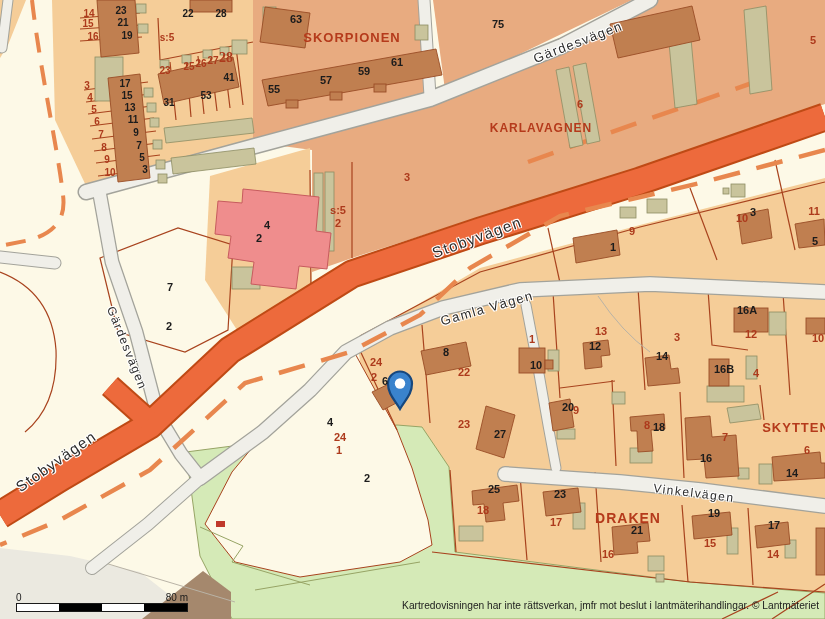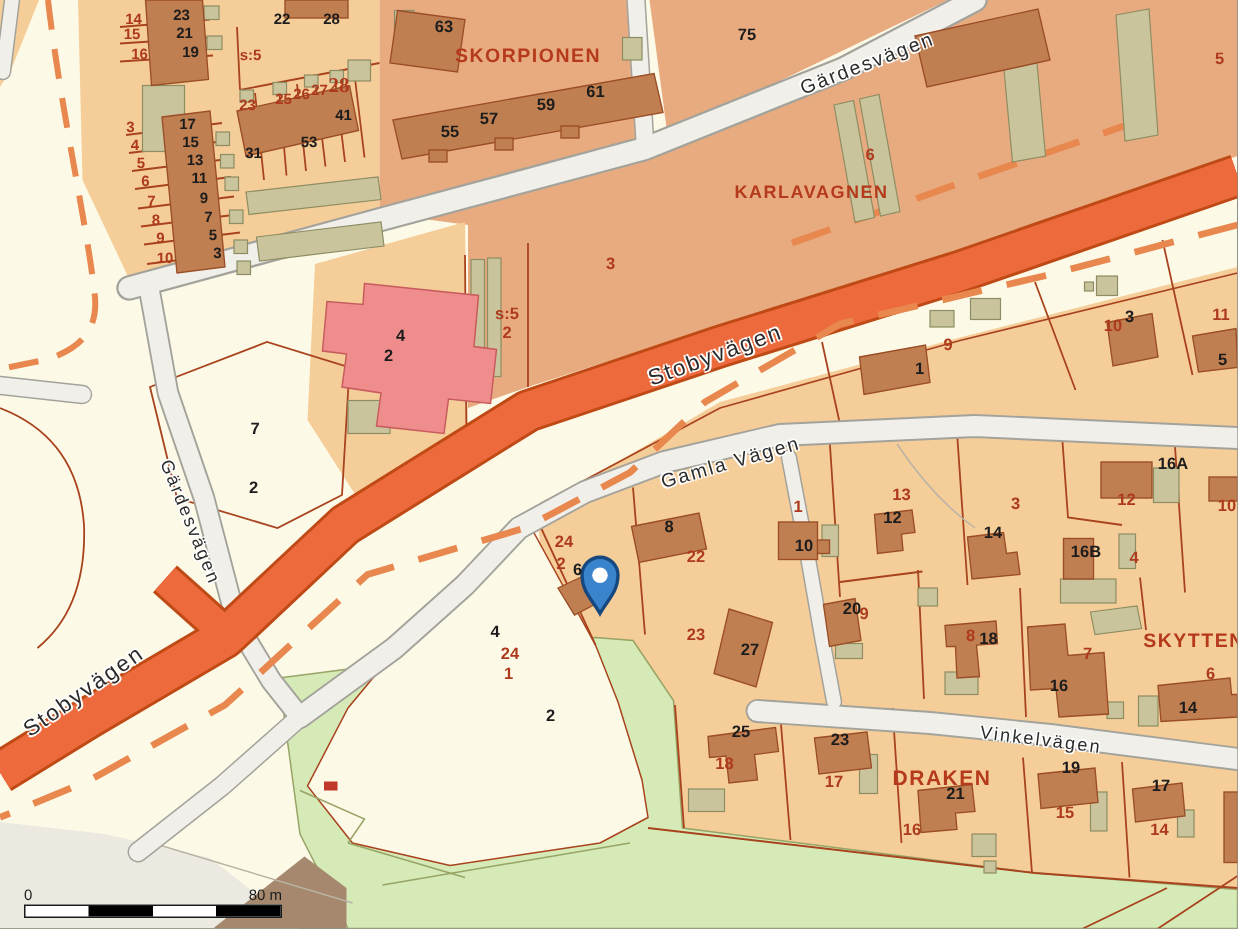--- a/index.html
+++ b/index.html
@@ -246,21 +246,21 @@
       <span class="lbl dark" style="font-size: 10px; left: 130px; top: 108px; transform: translate(-50%, -50%) rotate(0deg);">13</span>
       <span class="lbl dark" style="font-size: 10px; left: 133px; top: 120px; transform: translate(-50%, -50%) rotate(0deg);">11</span>
       <span class="lbl dark" style="font-size: 10px; left: 136px; top: 133px; transform: translate(-50%, -50%) rotate(0deg);">9</span>
       <span class="lbl dark" style="font-size: 10px; left: 139px; top: 146px; transform: translate(-50%, -50%) rotate(0deg);">7</span>
       <span class="lbl dark" style="font-size: 10px; left: 142px; top: 158px; transform: translate(-50%, -50%) rotate(0deg);">5</span>
       <span class="lbl dark" style="font-size: 10px; left: 145px; top: 170px; transform: translate(-50%, -50%) rotate(0deg);">3</span>
       <span class="lbl dark" style="font-size: 10px; left: 169px; top: 103px; transform: translate(-50%, -50%) rotate(0deg);">31</span>
       <span class="lbl dark" style="font-size: 10px; left: 206px; top: 96px; transform: translate(-50%, -50%) rotate(0deg);">53</span>
       <span class="lbl dark" style="font-size: 10px; left: 229px; top: 78px; transform: translate(-50%, -50%) rotate(0deg);">41</span>
       <span class="lbl dark" style="left: 296px; top: 19px; transform: translate(-50%, -50%) rotate(0deg);">63</span>
-      <span class="lbl dark" style="left: 300px; top: 89px; transform: translate(-50%, -50%) rotate(0deg);">55</span>
+      <span class="lbl dark" style="left: 274px; top: 89px; transform: translate(-50%, -50%) rotate(0deg);">55</span>
       <span class="lbl dark" style="left: 326px; top: 80px; transform: translate(-50%, -50%) rotate(0deg);">57</span>
       <span class="lbl dark" style="left: 364px; top: 71px; transform: translate(-50%, -50%) rotate(0deg);">59</span>
       <span class="lbl dark" style="left: 397px; top: 62px; transform: translate(-50%, -50%) rotate(0deg);">61</span>
       <span class="lbl dark" style="left: 498px; top: 24px; transform: translate(-50%, -50%) rotate(0deg);">75</span>
       <span class="lbl red" style="left: 338px; top: 210px; transform: translate(-50%, -50%) rotate(0deg);">s:5</span>
       <span class="lbl red" style="left: 338px; top: 223px; transform: translate(-50%, -50%) rotate(0deg);">2</span>
       <span class="lbl red" style="left: 407px; top: 177px; transform: translate(-50%, -50%) rotate(0deg);">3</span>
       <span class="lbl red" style="left: 580px; top: 104px; transform: translate(-50%, -50%) rotate(0deg);">6</span>
       <span class="lbl red" style="left: 813px; top: 40px; transform: translate(-50%, -50%) rotate(0deg);">5</span>
       <span class="lbl dark" style="left: 267px; top: 225px; transform: translate(-50%, -50%) rotate(0deg);">4</span>
@@ -280,21 +280,21 @@
       <span class="lbl dark" style="left: 613px; top: 247px; transform: translate(-50%, -50%) rotate(0deg);">1</span>
       <span class="lbl red" style="left: 742px; top: 218px; transform: translate(-50%, -50%) rotate(0deg);">10</span>
       <span class="lbl dark" style="left: 753px; top: 212px; transform: translate(-50%, -50%) rotate(0deg);">3</span>
       <span class="lbl red" style="left: 814px; top: 211px; transform: translate(-50%, -50%) rotate(0deg);">11</span>
       <span class="lbl dark" style="left: 815px; top: 241px; transform: translate(-50%, -50%) rotate(0deg);">5</span>
       <span class="lbl red" style="left: 532px; top: 339px; transform: translate(-50%, -50%) rotate(0deg);">1</span>
       <span class="lbl dark" style="left: 536px; top: 365px; transform: translate(-50%, -50%) rotate(0deg);">10</span>
       <span class="lbl red" style="left: 601px; top: 331px; transform: translate(-50%, -50%) rotate(0deg);">13</span>
       <span class="lbl dark" style="left: 595px; top: 346px; transform: translate(-50%, -50%) rotate(0deg);">12</span>
       <span class="lbl red" style="left: 677px; top: 337px; transform: translate(-50%, -50%) rotate(0deg);">3</span>
-      <span class="lbl dark" style="left: 747px; top: 310px; transform: translate(-50%, -50%) rotate(0deg); margin-left: 35px;">16A</span>
+      <span class="lbl dark" style="left: 747px; top: 310px; transform: translate(-50%, -50%) rotate(0deg);">16A</span>
       <span class="lbl red" style="left: 751px; top: 334px; transform: translate(-50%, -50%) rotate(0deg);">12</span>
       <span class="lbl red" style="left: 818px; top: 338px; transform: translate(-50%, -50%) rotate(0deg);">10</span>
       <span class="lbl dark" style="left: 662px; top: 356px; transform: translate(-50%, -50%) rotate(0deg);">14</span>
       <span class="lbl dark" style="left: 724px; top: 369px; transform: translate(-50%, -50%) rotate(0deg);">16B</span>
       <span class="lbl red" style="left: 756px; top: 373px; transform: translate(-50%, -50%) rotate(0deg);">4</span>
       <span class="lbl dark" style="left: 568px; top: 407px; transform: translate(-50%, -50%) rotate(0deg);">20</span>
       <span class="lbl red" style="left: 576px; top: 410px; transform: translate(-50%, -50%) rotate(0deg);">9</span>
       <span class="lbl red" style="left: 464px; top: 424px; transform: translate(-50%, -50%) rotate(0deg);">23</span>
       <span class="lbl dark" style="left: 500px; top: 434px; transform: translate(-50%, -50%) rotate(0deg);">27</span>
       <span class="lbl red" style="left: 647px; top: 425px; transform: translate(-50%, -50%) rotate(0deg);">8</span>
@@ -317,13 +317,14 @@
 
   <div id="scalebar">
     <span class="z">0</span>
     <span class="d">80 m</span>
     <div class="bar">
       <div class="seg" style="left:42px"></div>
       <div class="seg" style="left:127px"></div>
     </div>
   </div>
 
+  <div id="attribution">Kartredovisningen har inte rättsverkan, jmfr mot beslut i lantmäterihandlingar. © Lantmäteriet</div>
 </div>
 
 </body></html>

